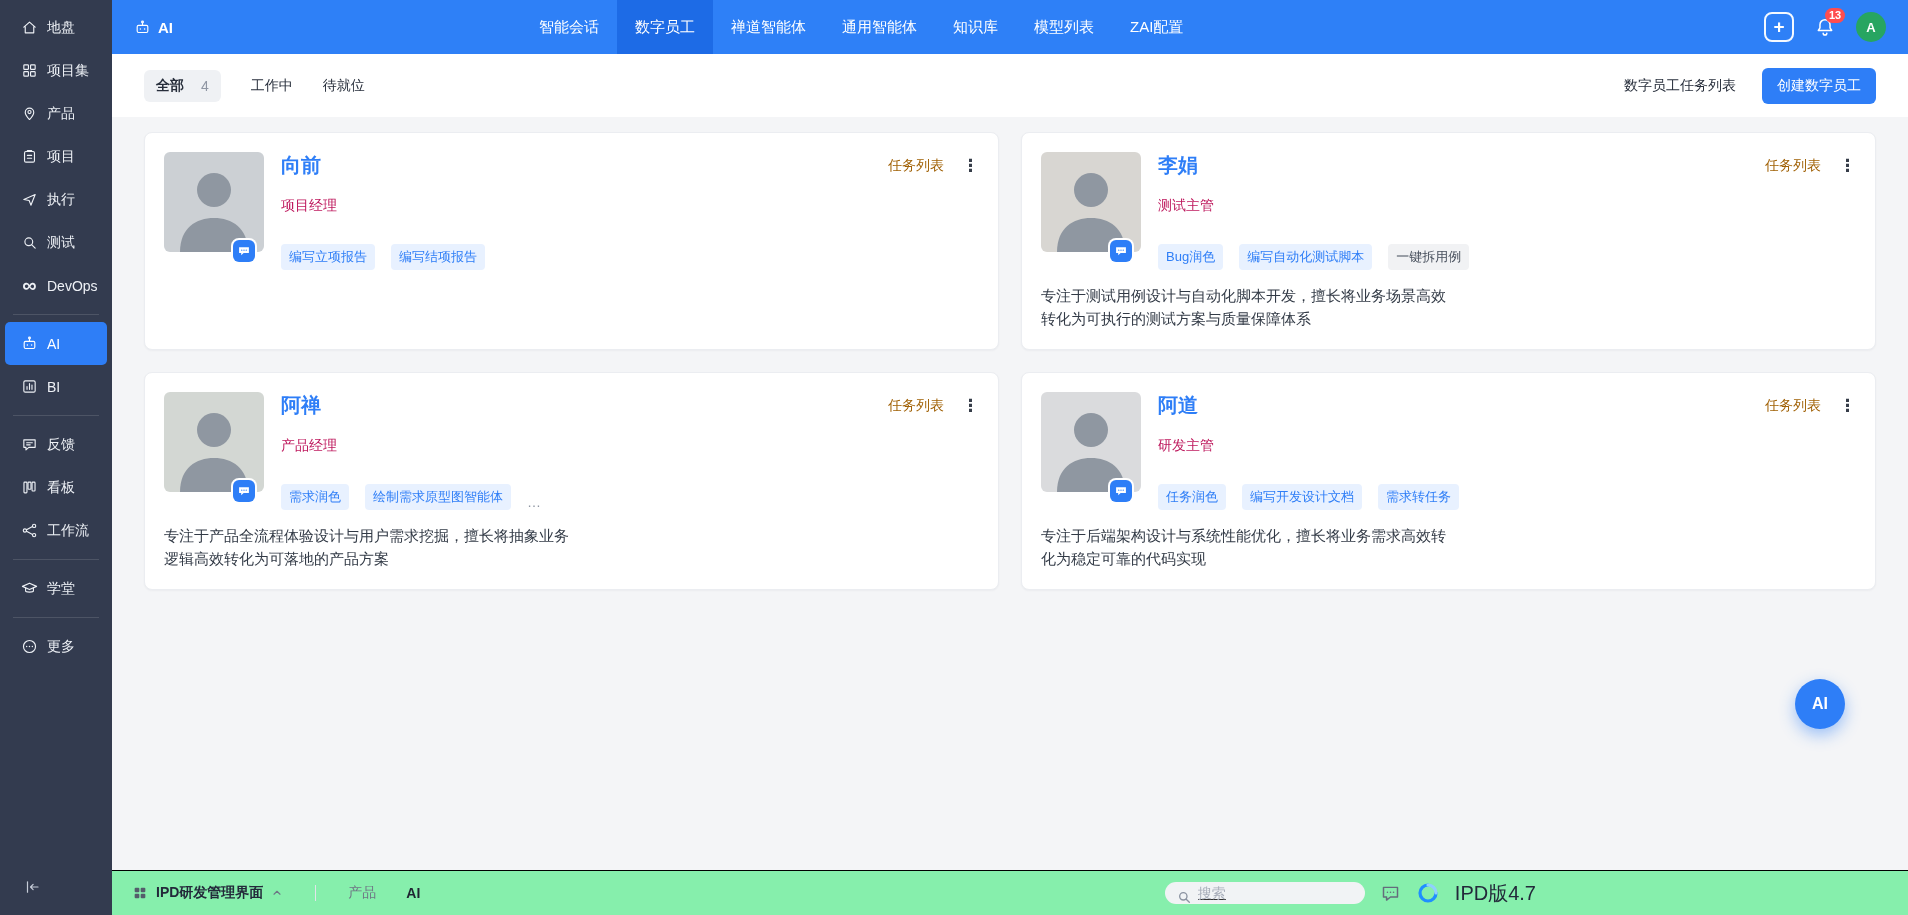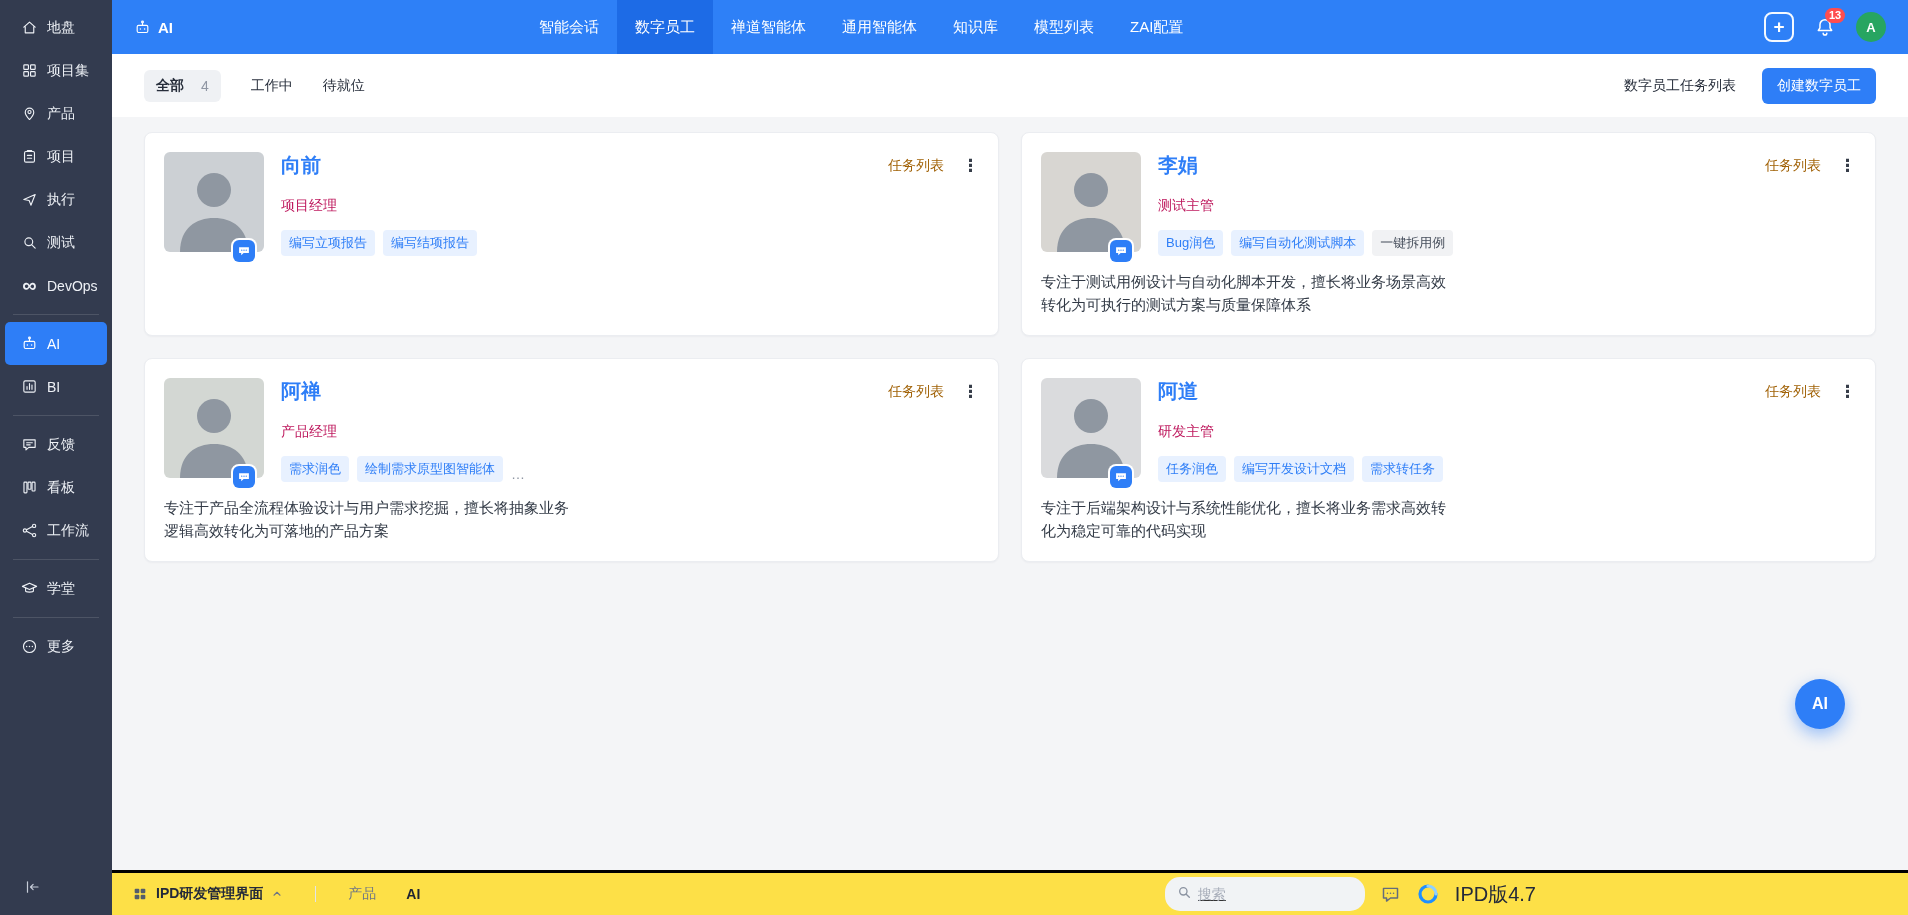--- a/index.html
+++ b/index.html
@@ -63,39 +63,39 @@
   .p3 .photo-bg { fill:#d3d7d3; } .p4 .photo-bg { fill:#dadbdd; }
   .chat-badge { position:absolute; right:9px; bottom:-10px; width:22px; height:22px;
     background:#2e7ef7; border-radius:6px; box-shadow:0 0 0 2px #fff;
     display:flex; align-items:center; justify-content:center; cursor:pointer; }
   .card-info { flex:1; margin-left:17px; min-width:0; }
   .name-row { display:flex; align-items:center; }
   .emp-name { font-size:20px; font-weight:bold; color:#2e7ef7; cursor:pointer; }
   .task-link { margin-left:auto; font-size:14px; color:#a16207; cursor:pointer; }
   .kebab { margin-left:18px; color:#363d49; font-size:17px; font-weight:bold; cursor:pointer; }
   .emp-role { margin-top:18px; font-size:14px; color:#be185d; }
-  .tags { margin-top:15px; display:flex; align-items:flex-end; gap:8px; flex-wrap:wrap; }
+  .tags { margin-top:29px; display:flex; align-items:flex-end; gap:16px; flex-wrap:wrap; }
   .tag { font-size:13px; padding:4px 8px; border-radius:4px; background:#e8f1ff; color:#2e7ef7;
     white-space:nowrap; cursor:pointer; }
   .tag.gray { background:#f1f2f4; color:#474f5c; }
   .tag-more { color:#8f96a3; font-size:14px; cursor:pointer; }
   .emp-desc { margin-top:15px; font-size:15px; color:#323a46; line-height:1.5; max-width:412px; }
 
   
-  .bottombar { height:45px; flex-shrink:0; background:#fde047; border-top:3px solid #000000;
+  .bottombar { height:45px; flex-shrink:0; background:#86efac; border-top:1px solid #000000;
     display:flex; align-items:center; padding:0 24px 0 20px;gap:12px; }
   .bb-left { display:flex; align-items:center; gap:8px; cursor:pointer; }
   .bb-ws-label { font-size:14px; font-weight:bold; color:#23293a; }
   .bb-div { width:1px; height:16px; background:#e2e5ea; margin:0 20px; }
   .bb-crumb { display:flex; align-items:center; gap:30px; font-size:14px; }
   .crumb { color:#6f7685; cursor:pointer; }
   .crumb.current { color:#1f2532; font-weight:bold; }
   .bb-right { margin-left:auto; margin-right:348px; display:flex; align-items:center; gap:15px; }
   .bb-search { position:relative; width:200px; }
-  .bb-search input { width:100%; height:34px; border:none; outline:none; background:#f1f3f5;
+  .bb-search input { width:100%; height:22px; border:none; outline:none; background:#f1f3f5;
     border-radius:15px; padding:0 12px 0 33px; font-size:14px; color:#333; font-family:inherit;text-decoration:underline; }
   .bb-search input::placeholder { color:#a8aeba; }
   .bb-search .mag { position:absolute; left:11px; top:7px; }
   .bb-icon { display:flex; cursor:pointer; }
   .bb-version { font-size:20px; color:#23293a; white-space:nowrap; }
 
   
   .fab { position:absolute; right:63px; top:679px; width:50px; height:50px; border-radius:50%;
     background:#2e7ef7; color:#fff; font-size:16px; font-weight:bold;
     display:flex; align-items:center; justify-content:center; cursor:pointer;

